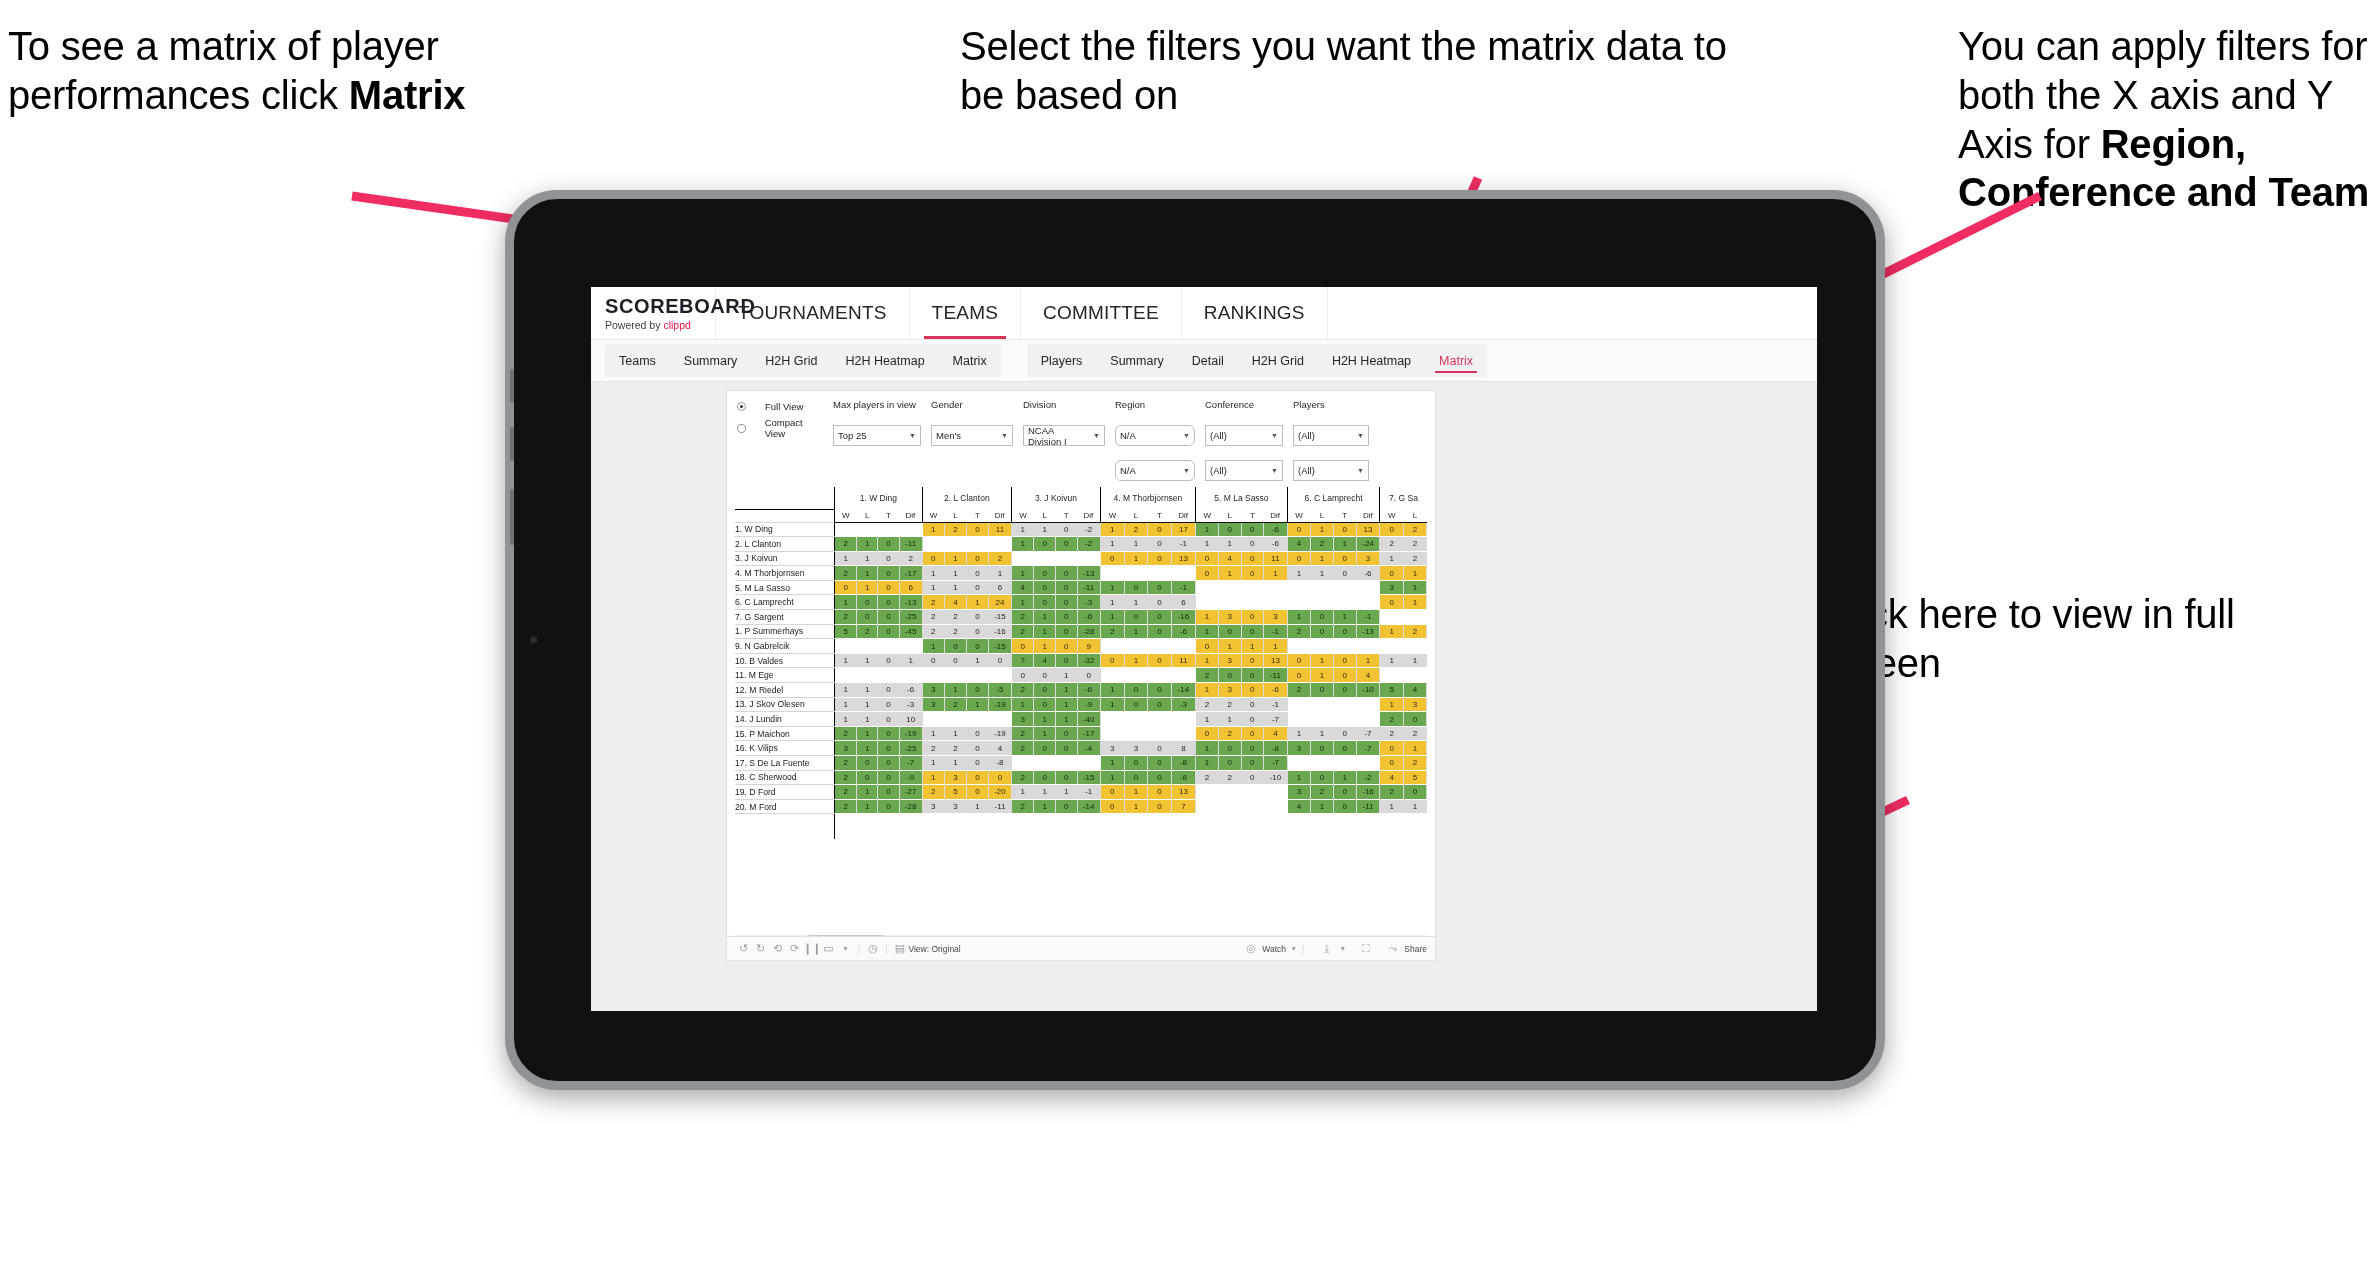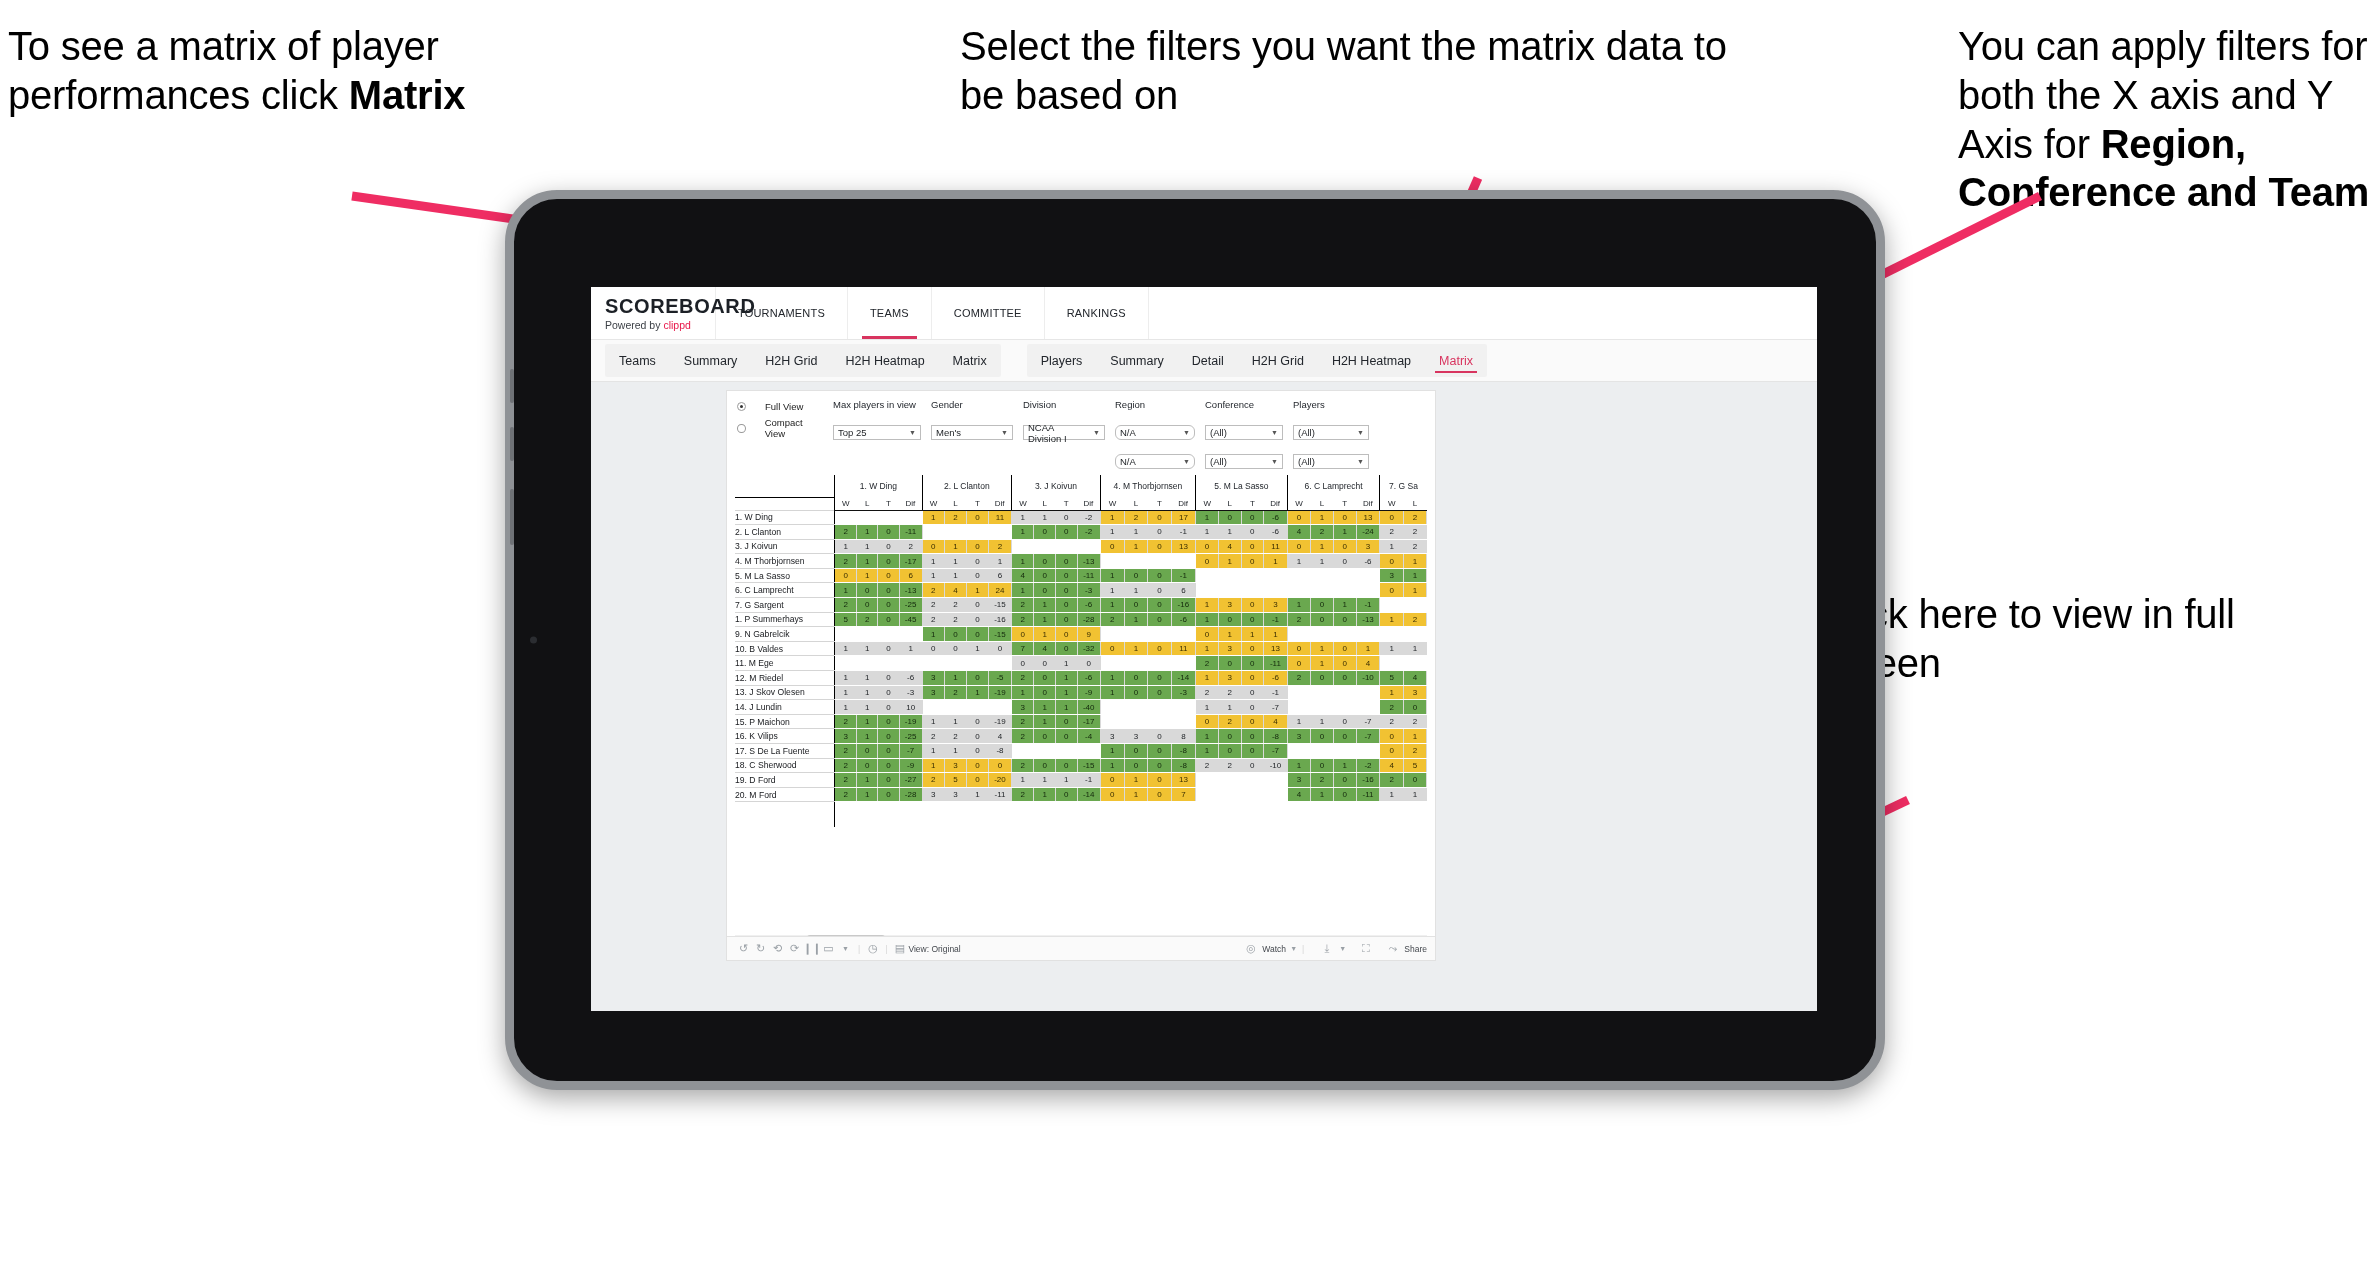--- a/index.html
+++ b/index.html
@@ -62,21 +62,21 @@
   }
   .brand { width:125px; display:flex; flex-direction:column; justify-content:center;
            padding-left:14px; border-right:1px solid #ededed;}
   .brand-title { font-size:20px; font-weight:800; letter-spacing:0.6px; color:#1c2026;
                  font-family:"Liberation Sans", sans-serif; line-height:1;}
   .brand-sub { font-size:10.5px; color:#3b3f45; margin-top:3px;}
   .brand-sub .clippd { color:#e8174a; font-weight:400;}
   .topnav { display:flex; align-items:center; }
   .topnav .item {
     padding:0 22px; height:100%; display:flex; align-items:center;
-    font-size:11px; color:#22262c; letter-spacing:.2px;
+    font-size:19px; color:#22262c; letter-spacing:.2px;
     border-right:1px solid #ededed;
   }
   .topnav .item.active { position:relative; }
   .topnav .item.active::after{
     content:""; position:absolute; left:14px; right:14px; bottom:0; height:3px; background:#d8345f;
   }
 
   .subbar { height:42px; background:#fafafa; display:flex; align-items:stretch;
             border-bottom:1px solid #e4e4e4; }
   .tabgroup { display:flex; align-items:stretch; background:#f1f1f1; margin:4px 0 4px 14px;
@@ -100,21 +100,21 @@
   
   .filters { display:flex; padding:8px 10px 6px 10px; gap:10px; font-size:9px; color:#222;}
   .radios { width:86px; padding-top:2px;}
   .radio { display:flex; align-items:center; gap:19px; font-size:9.5px; margin-bottom:5px;}
   .rdot { width:9px;height:9px;border-radius:50%;border:1px solid #9a9a9a;background:#fff;
           display:inline-block; position:relative;}
   .rdot.on::after{content:"";position:absolute;left:2px;top:2px;width:3px;height:3px;border-radius:50%;background:#333;}
   .fgroup { display:flex; flex-direction:column; gap:14px;}
   .flabel { font-size:9.5px; color:#24282e; margin-bottom:1px;}
   .sel {
-    border:1px solid #bdbdbd; background:#fff; height:15px; display:flex; align-items:center;
+    border:1px solid #bdbdbd; background:#fff; height:21px; display:flex; align-items:center;
     padding:0 4px; font-size:9.5px; color:#1d2024; justify-content:space-between;
   }
   .sel .car { font-size:7px; color:#555; margin-left:6px;}
   .w-max { width:88px;} .w-gen{width:82px;} .w-div{width:82px;}
   .w-reg { width:80px;border-radius:6px;} .w-con{width:78px;} .w-pla{width:76px;}
 
   
   .mwrap { padding:0 8px; }
   table.matrix { border-collapse:collapse; table-layout:fixed; font-size:8px;
                  font-family:"Liberation Sans", sans-serif; }

